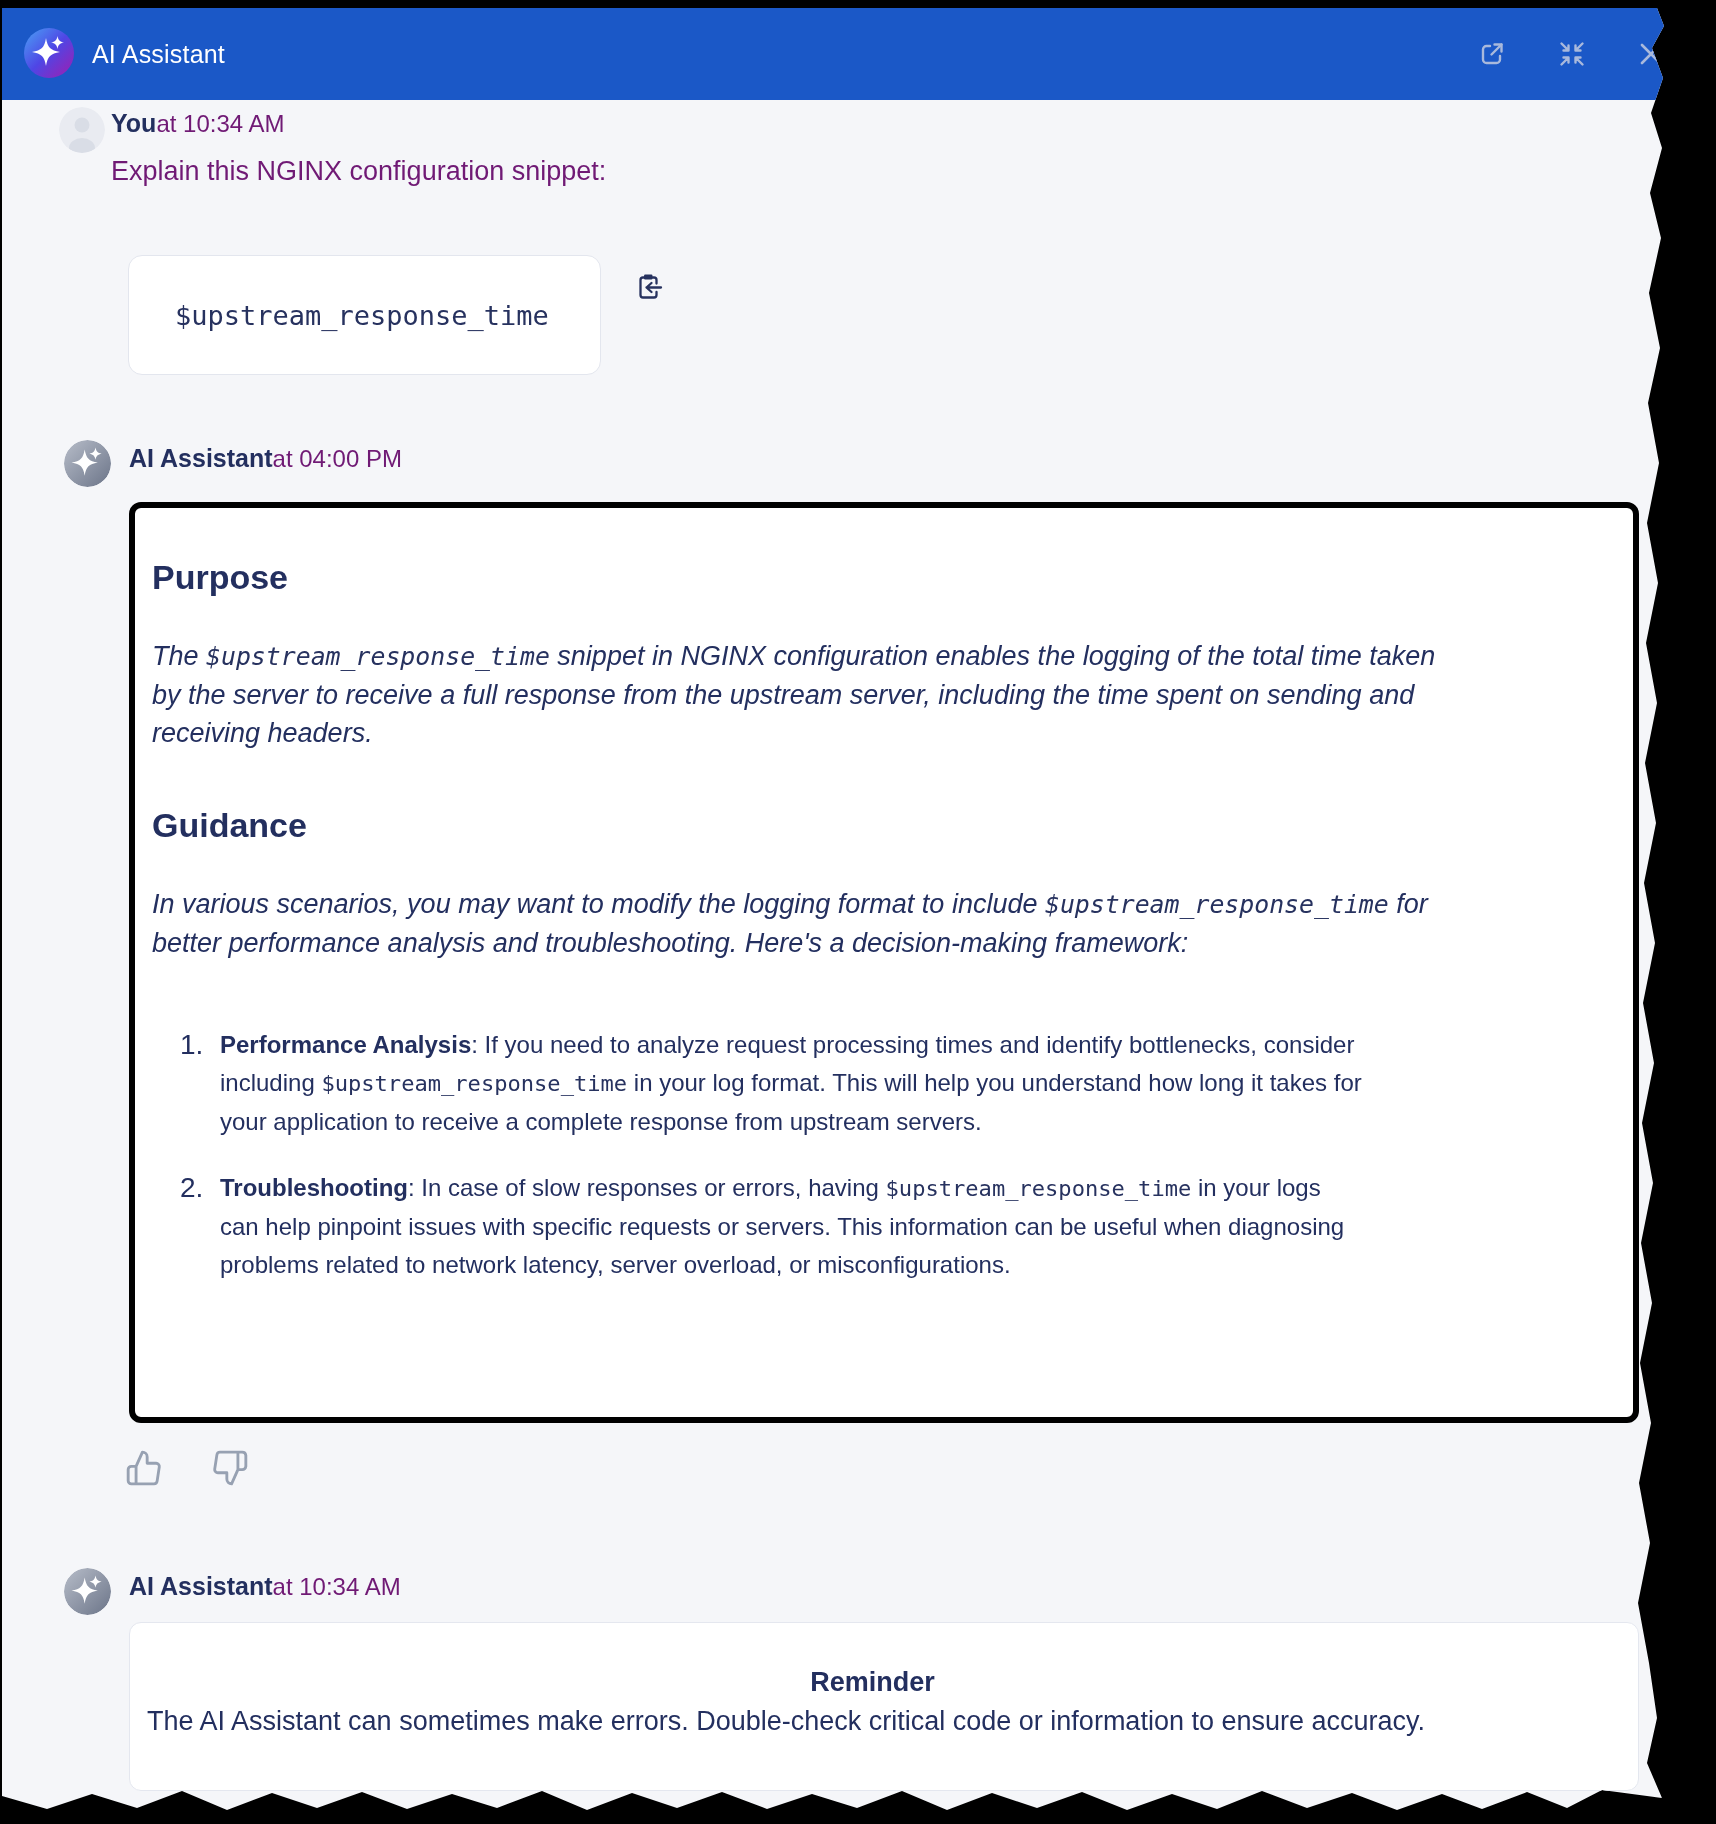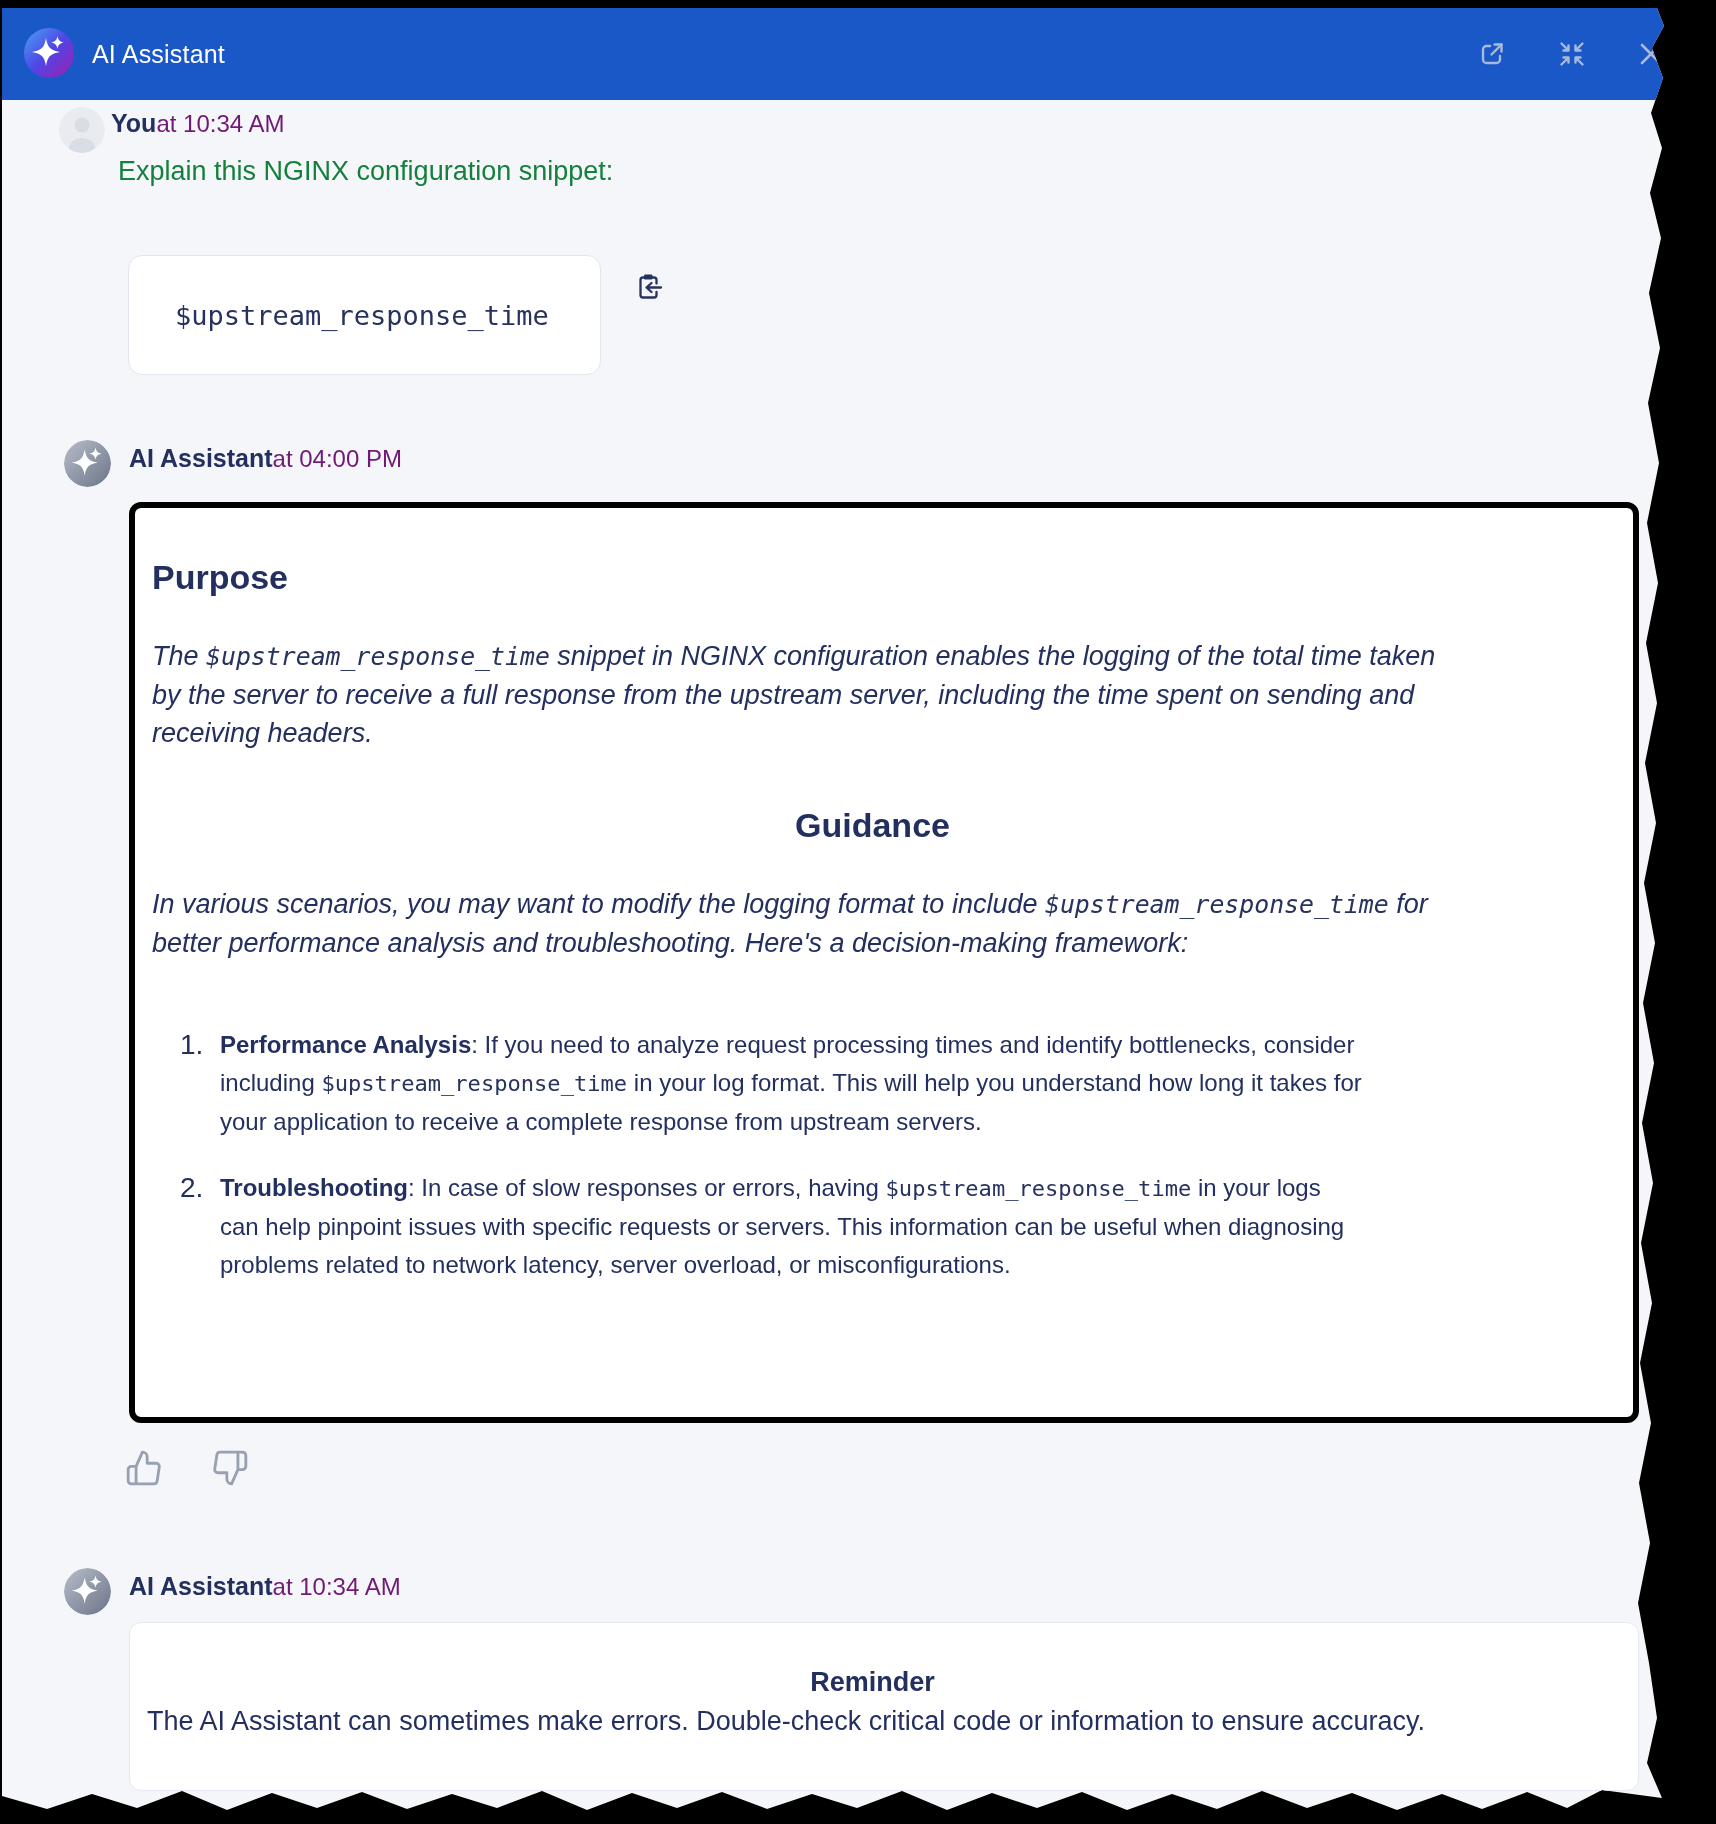--- a/index.html
+++ b/index.html
@@ -16,32 +16,32 @@
                 color:#ffffff;font-size:25px;font-weight:500;letter-spacing:.2px;}
   .header-actions{position:absolute;right:16px;top:0;height:92px;display:flex;align-items:center;gap:40px;}
   .icon-btn{background:none;border:none;padding:4px;cursor:pointer;display:flex;align-items:center;justify-content:center;}
 
   
   .avatar{position:absolute;border-radius:50%;overflow:hidden;}
   .msg-head{position:absolute;display:flex;align-items:baseline;}
   .author{font-size:25px;font-weight:700;color:#232f5f;}
   .timestamp{font-size:24px;color:#701a75;}
 
-  .user-text{position:absolute;left:109px;top:148px;font-size:27px;color:#15803d;margin-left:7px;}
+  .user-text{position:absolute;left:109px;top:148px;font-size:27px;color:#701a75;}
 
   .code-card{position:absolute;left:126px;top:247px;width:473px;height:120px;background:#ffffff;
              border:1px solid #e3e6ee;border-radius:14px;display:flex;align-items:center;box-sizing:border-box;}
   .code-card code{padding-left:46px;font-family:"DejaVu Sans Mono",monospace;font-size:27px;color:#27325f;}
   .copy-btn{position:absolute;left:623px;top:258px;width:46px;height:46px;background:none;border:none;padding:0;cursor:pointer;}
 
   .response-card{position:absolute;left:127px;top:494px;width:1510px;height:921px;background:#ffffff;
                  border:6px solid #000000;border-radius:12px;box-sizing:border-box;
                  padding:50px 40px 0 17px;overflow:hidden;}
   .response-card h2{margin:0;font-size:34px;font-weight:700;color:#232f5f;}
-  .response-card h2.h-guidance{margin-top:54px;text-align:center;}
+  .response-card h2.h-guidance{margin-top:54px;}
   .response-card p{margin:40px 0 0 0;font-size:27px;line-height:38px;color:#232f5f;max-width:1285px;font-style:italic;}
   .inline-code{font-family:"DejaVu Sans Mono",monospace;font-size:0.92em;color:#27325f;}
   .num-list{margin-top:64px;margin-left:28px;}
   .num-item{display:flex;margin-top:28px;}
   .num-item:first-child{margin-top:0;}
   .num-marker{width:40px;flex:0 0 40px;font-size:28px;line-height:38px;color:#232f5f;}
   .num-body{font-size:24px;line-height:38px;color:#232f5f;max-width:1145px;}
   .num-body b{font-weight:700;}
 
   .feedback{position:absolute;left:118px;top:1436px;display:flex;gap:38px;}

